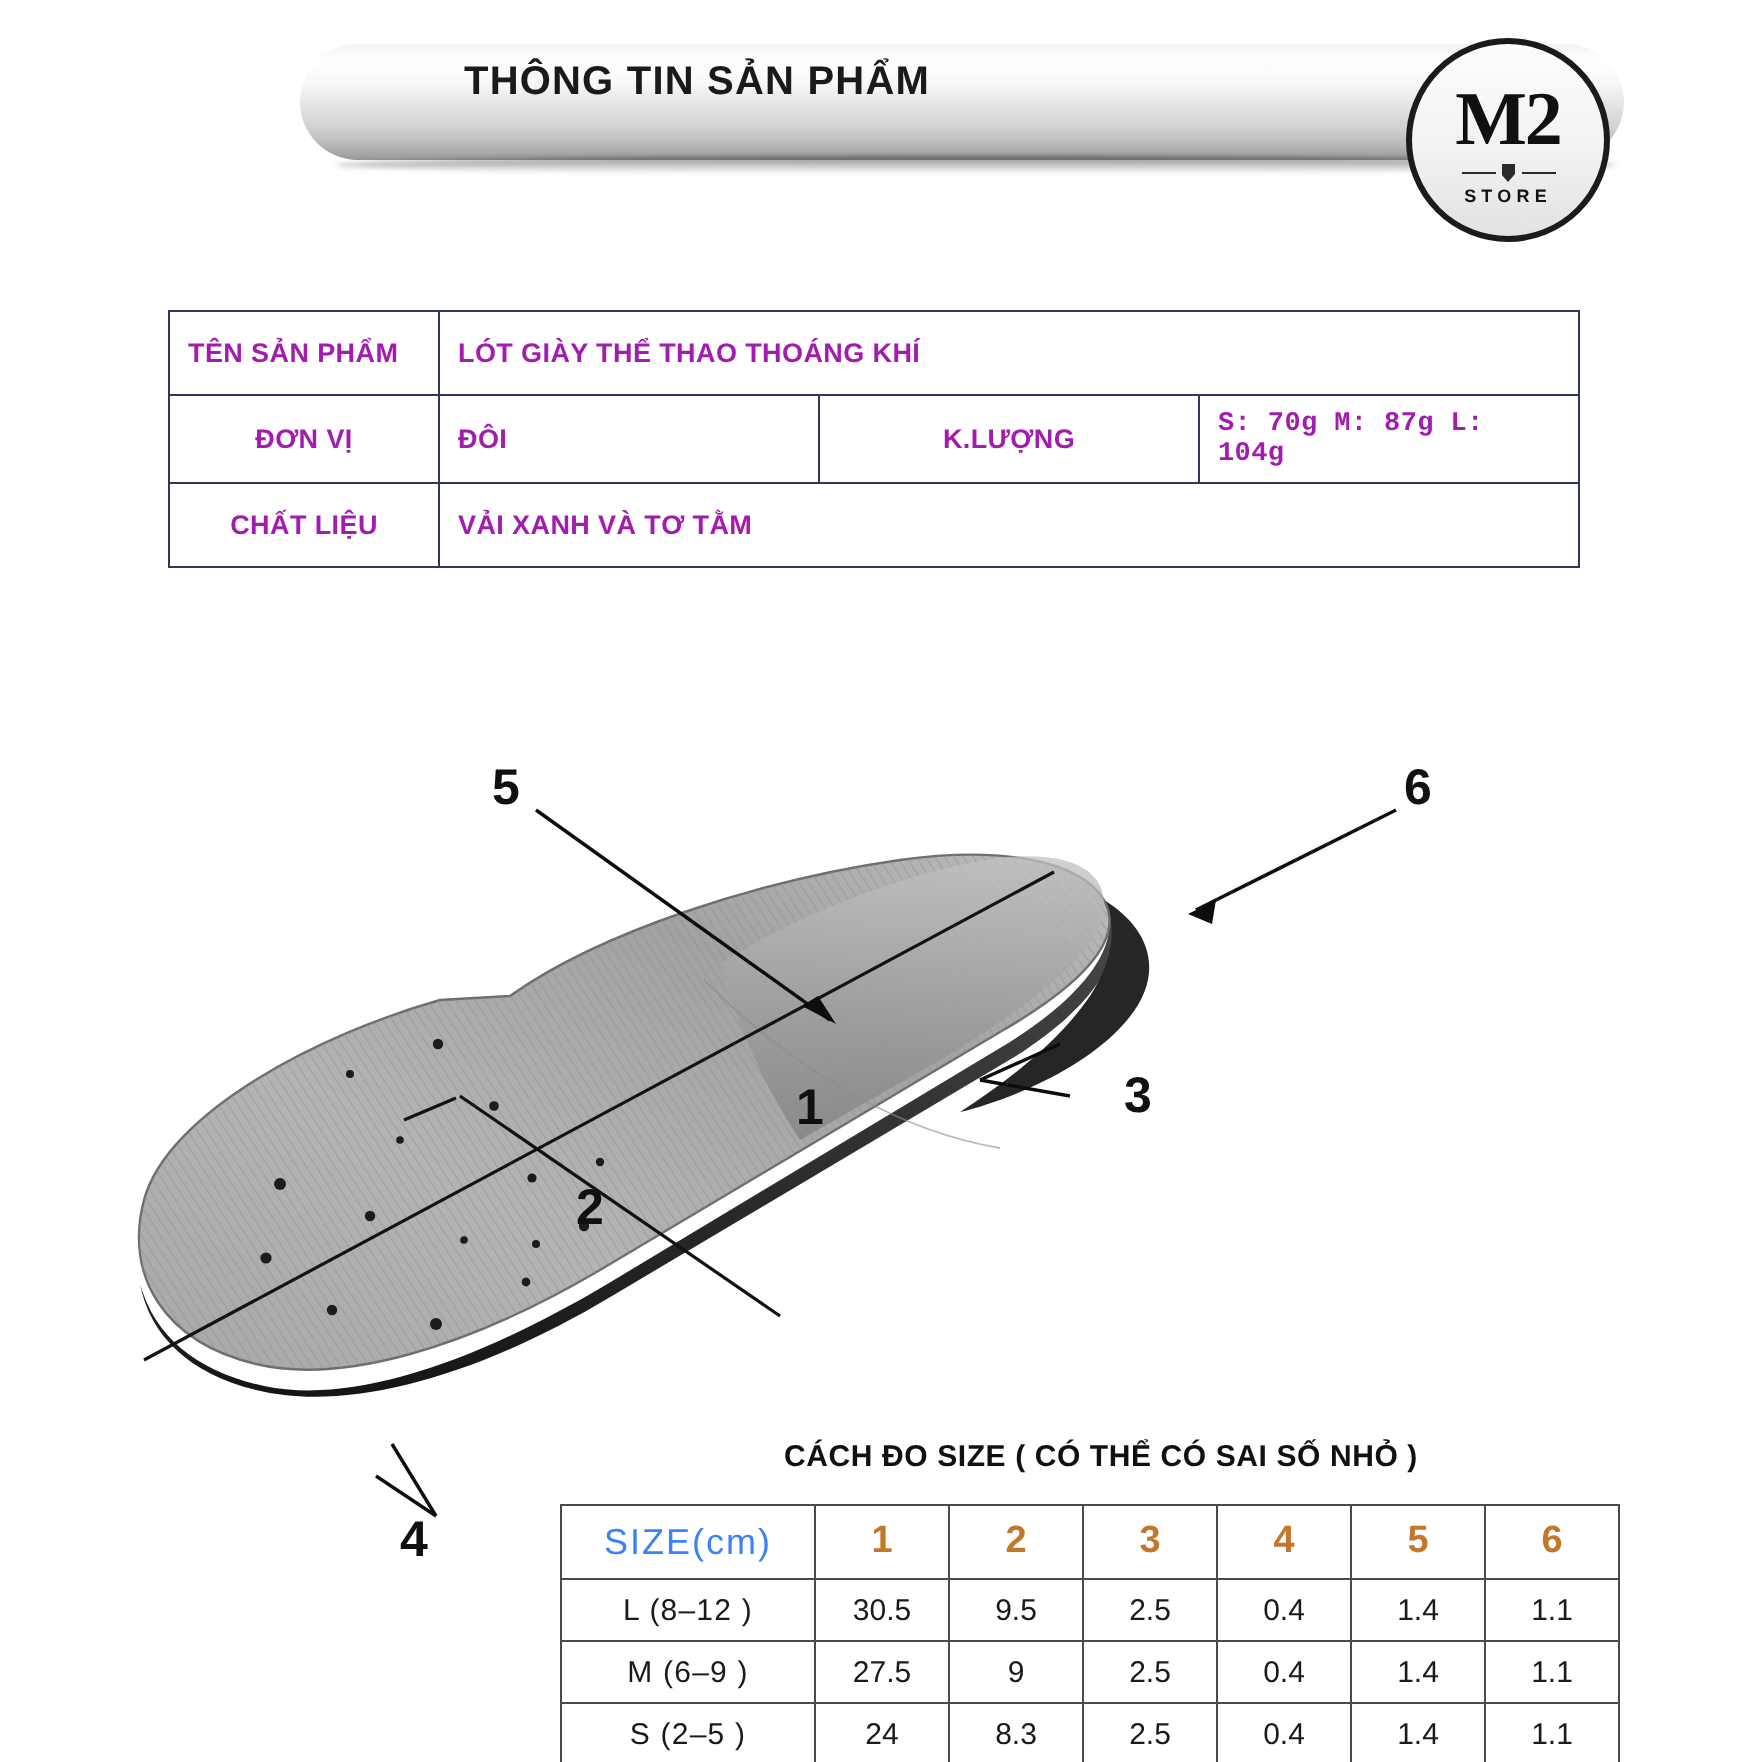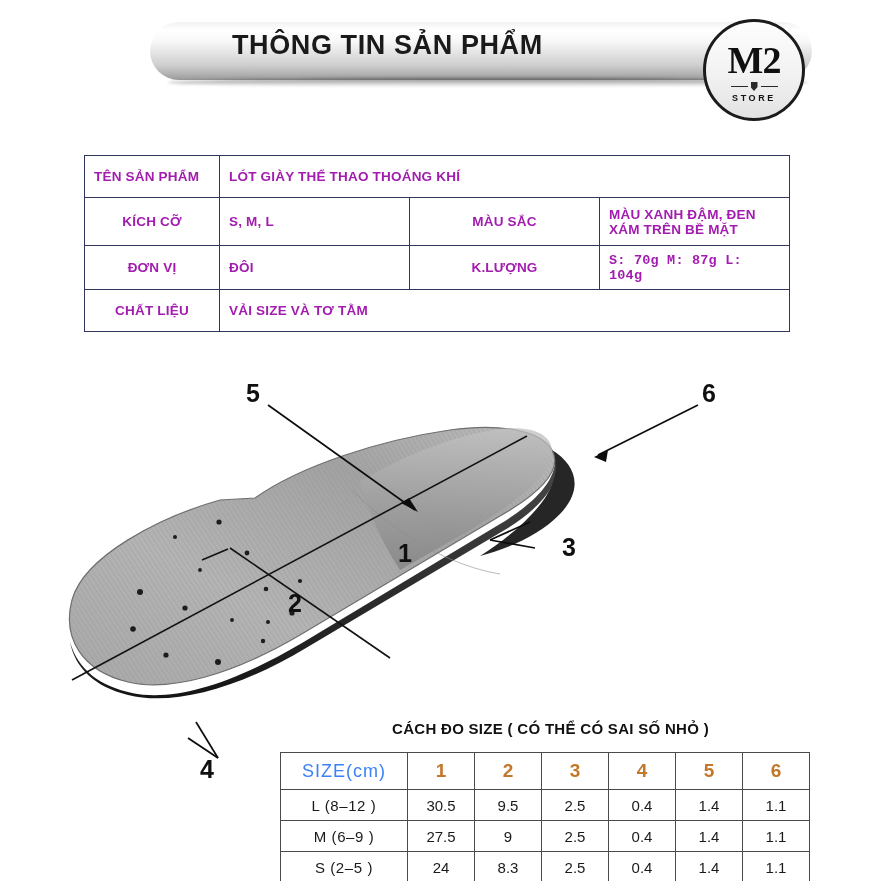--- a/index.html
+++ b/index.html
@@ -74,21 +74,21 @@
     font-size: 19px;
     letter-spacing: -0.6px;
     color: #111111;
     transform: scaleX(0.82);
     white-space: nowrap;
   }
   .banner-title {
     position: absolute;
     left: 232px;
     top: 30px;
-    font-size: 27px;
+    font-size: 20px;
     font-weight: bold;
     color: #1a1a1a;
     letter-spacing: 0.6px;
     white-space: nowrap;
   }
   .logo-circle {
     position: absolute;
     left: 703px;
     top: 19px;
     width: 96px;
@@ -253,35 +253,29 @@
     <div class="logo-store">STORE</div>
   </div>
 </div>
 
 <table class="spec-table">
   <tbody>
     <tr class="r1">
       <td class="spec-label spec-label-top">TÊN SẢN PHẨM</td>
       <td colspan="3">LÓT GIÀY THỂ THAO THOÁNG KHÍ</td>
     </tr>
-    <tr class="r2">
-      <td class="spec-label">KÍCH CỠ</td>
-      <td>S, M, L</td>
-      <td class="spec-mid-label">MÀU SẮC</td>
-      <td>MÀU XANH ĐẬM, ĐEN XÁM TRÊN BỀ MẶT</td>
-    </tr>
     <tr class="r3">
       <td class="spec-label">ĐƠN VỊ</td>
       <td>ĐÔI</td>
       <td class="spec-mid-label">K.LƯỢNG</td>
       <td class="weight-val">S: 70g M: 87g L: 104g</td>
     </tr>
     <tr class="r4">
       <td class="spec-label">CHẤT LIỆU</td>
-      <td colspan="3">VẢI SIZE VÀ TƠ TẰM</td>
+      <td colspan="3">VẢI XANH VÀ TƠ TẰM</td>
     </tr>
   </tbody>
 </table>
 
 <div class="illus">
   <svg width="881" height="430" viewBox="0 0 881 430">
     <defs>
       <linearGradient id="topFace" x1="0" y1="1" x2="1" y2="0">
         <stop offset="0%" stop-color="#a8a8a8"></stop>
         <stop offset="35%" stop-color="#b4b4b4"></stop>

